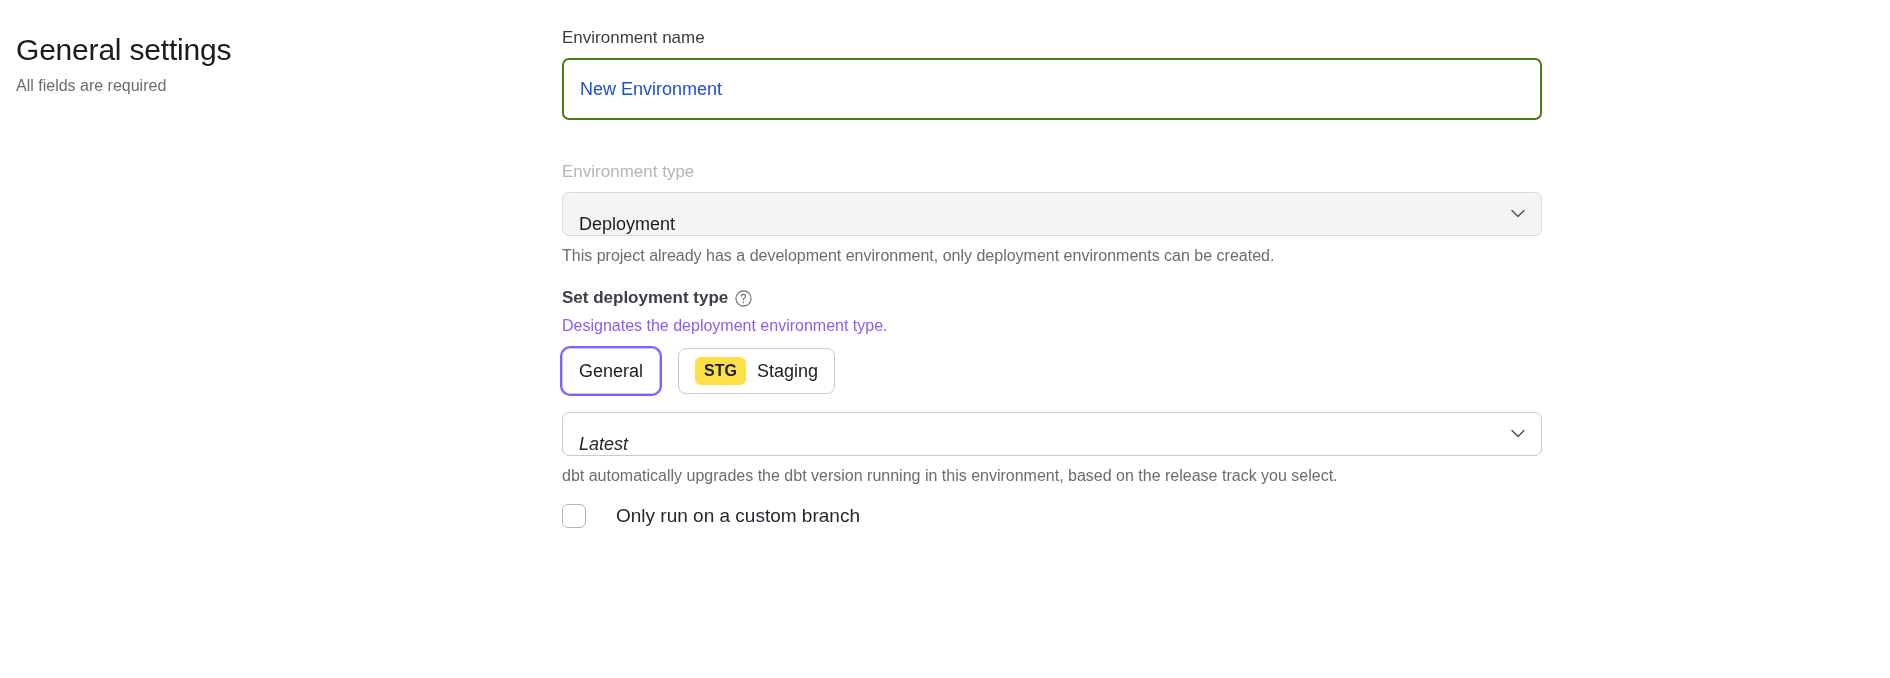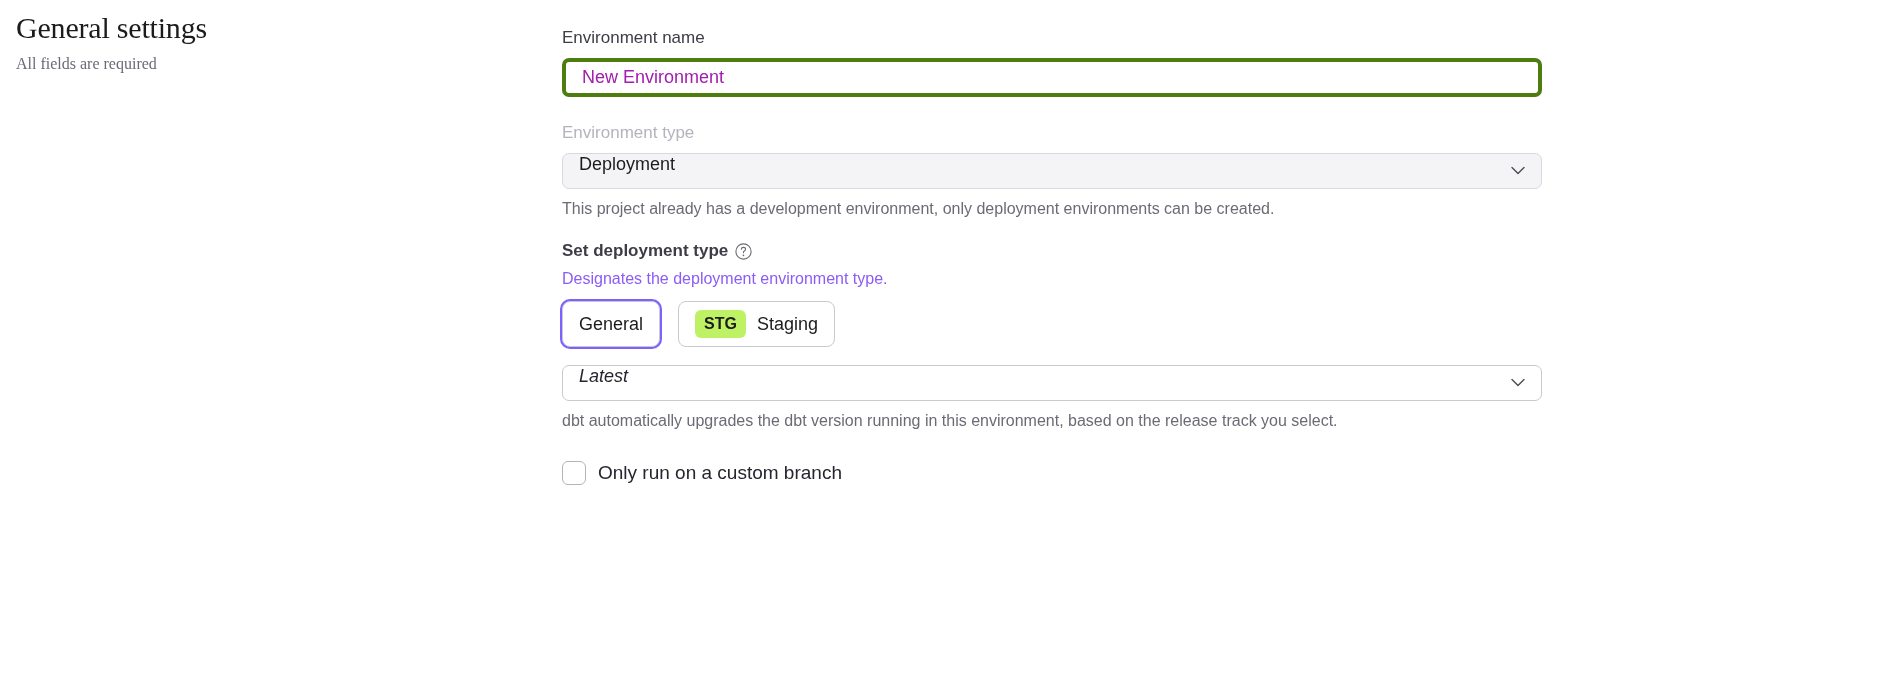--- a/index.html
+++ b/index.html
@@ -15,23 +15,22 @@
     width: 1890px;
     height: 678px;
     background: #ffffff;
     overflow: hidden;
   }
 
   
   .left-col {
     position: absolute;
     left: 16px;
-    top: 8px;
+    top: 30px;
     width: 520px;
-    font-family: Liberation Serif, serif;
   }
   .page-title {
     font-size: 30px;
     line-height: 40px;
     font-weight: 400;
     color: #1c1c1c;
     letter-spacing: -0.2px;
     margin: 0;
   }
   .page-subtitle {
@@ -86,43 +85,43 @@
   .helper-text {
     font-size: 16px;
     line-height: 24px;
     color: #6b6b75;
     margin-top: 8px;
   }
 
   
   .text-input {
     width: 980px;
-    height: 39px;
-    border: 4px solid #4d7c0f;
+    height: 62px;
+    border: 2px solid #4d7c0f;
     border-radius: 7px;
     background: #ffffff;
     font-family: "Liberation Sans", sans-serif;
     font-size: 18px;
-    color: #a21caf;
+    color: #1d4ed8;
     padding: 0 16px;
     outline: none;
     display: flex;
     align-items: center;
   }
 
   
   .select-control {
     position: relative;
     width: 980px;
-    height: 36px;
+    height: 44px;
     border: 1px solid #c9c9d1;
     border-radius: 7px;
     background: #ffffff;
     display: flex;
-    align-items: flex-start;
+    align-items: flex-end;
     padding: 0 16px;
     font-size: 18px;
     color: #262630;
     cursor: pointer;
   }
   .select-control.disabled {
     background: #f4f4f6;
     border-color: #d8d8de;
     color: #1c1c1c;
     cursor: default;
@@ -162,48 +161,48 @@
     box-shadow: 0 0 0 2px #7b61ff;
   }
   .seg-badge {
     font-size: 16px;
     font-weight: 700;
     line-height: 1;
     padding: 6px 9px;
     border-radius: 6px;
     color: #1c1c1c;
   }
-  .seg-badge.stg { background: #bef264; }
+  .seg-badge.stg { background: #fde047; }
   .seg-badge.prod { background: #d6e6fb; }
 
   
   .check-row {
     display: flex;
     align-items: flex-start;
-    gap: 12px;
-    margin-top: 28px;
+    gap: 30px;
+    margin-top: 16px;
   }
   .checkbox {
     width: 24px; height: 24px;
     flex: 0 0 24px;
     border: 1.5px solid #b4b4bd;
     border-radius: 6px;
     background: #ffffff;
     cursor: pointer;
   }
   .check-label {
     font-size: 19px;
     line-height: 24px;
     color: #262630;
     font-weight: 400;
     cursor: pointer;
   }
 
   .blk { margin-bottom: 12px; }
-  .gap-24 { margin-top: 24px; }
+  .gap-24 { margin-top: 40px; }
   .gap-18 { margin-top: 18px; }
   .gap-8  { margin-top: 8px; font-style: italic; }
 </style>
 </head>
 <body>
 
 <div class="page">
 
   <div class="left-col">
     <h1 class="page-title">General settings</h1>

